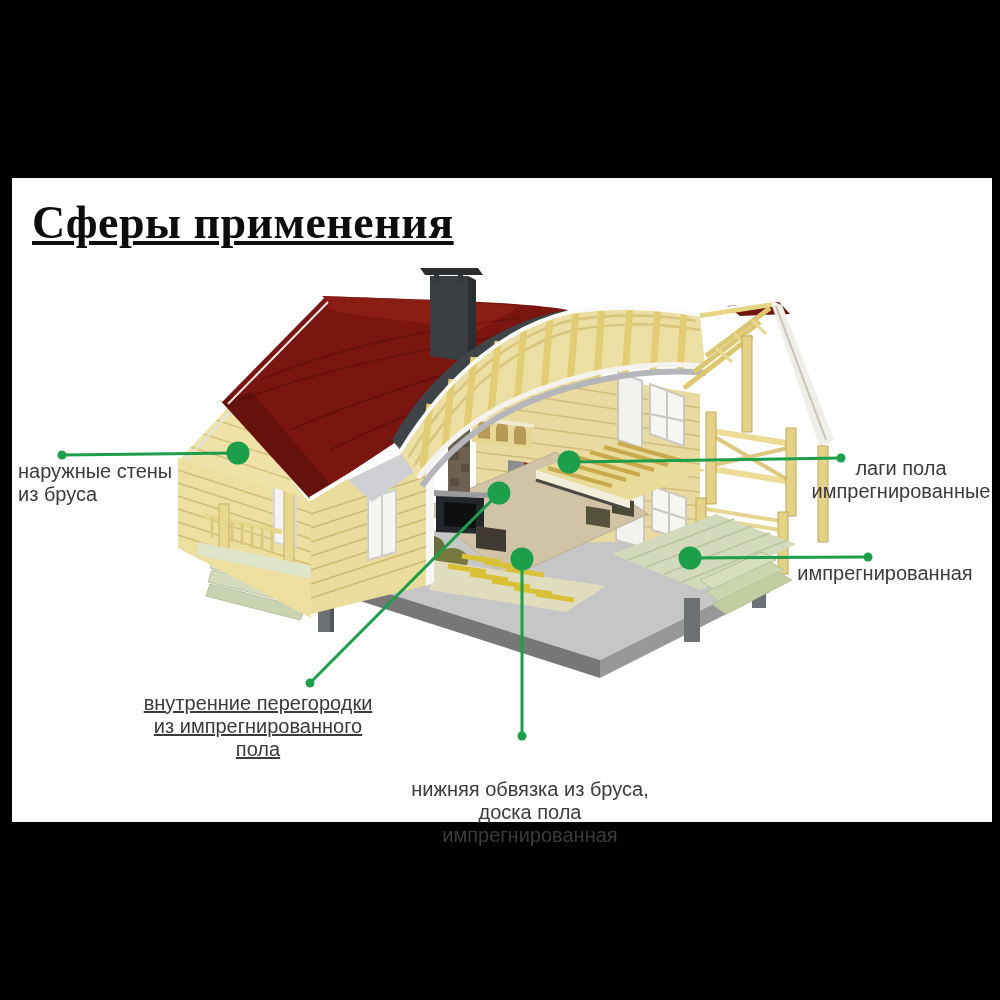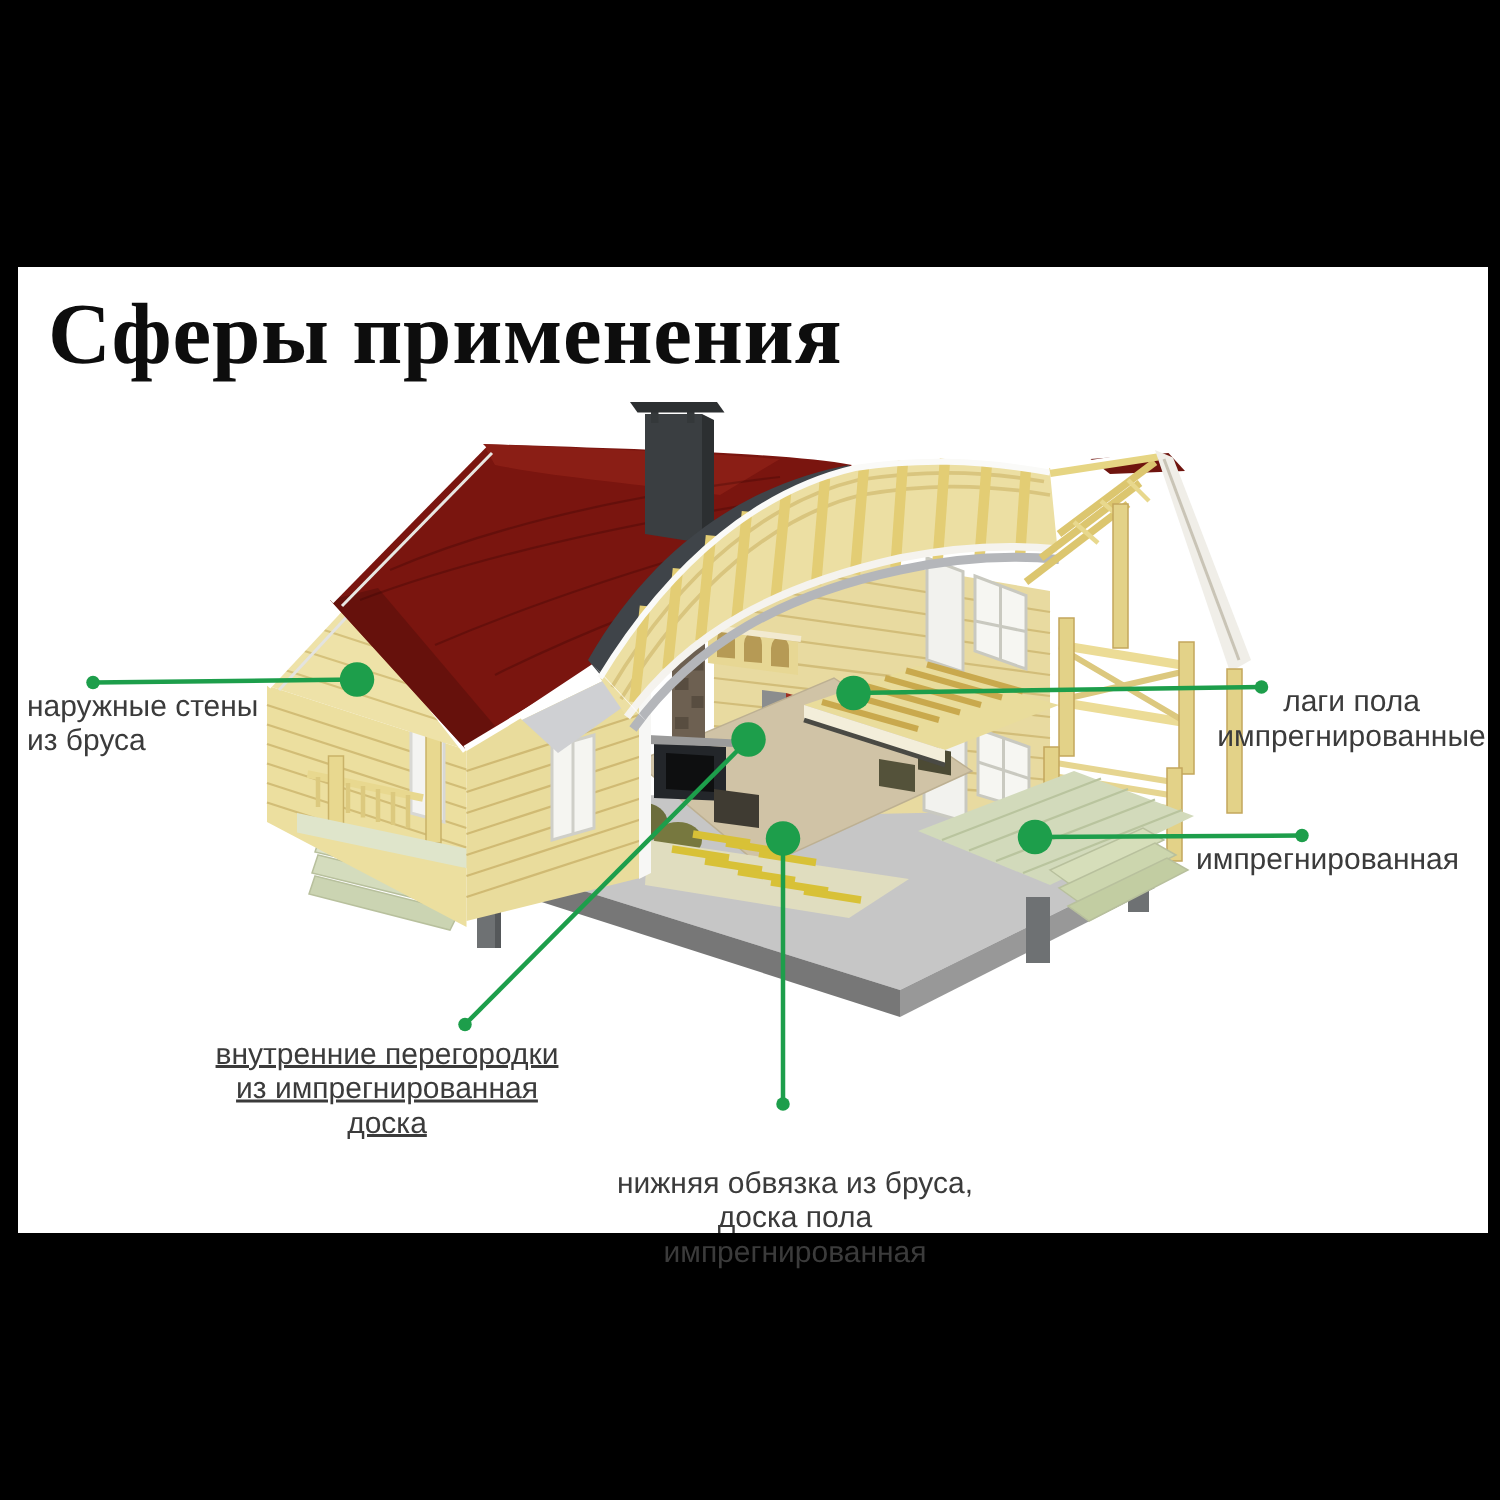--- a/index.html
+++ b/index.html
@@ -1,20 +1,20 @@
 <!DOCTYPE html>
 <html style="--c-letterbox: #000000; --c-canvas: #ffffff; --c-title: #0d0d0d; --c-label_text: #3b3b3b; --c-annotation_green: #1d9e4b; --c-roof_red: #7a150f; --c-wood_light: #ecdfa3; --c-terrace_green: #d2dabb; --c-foundation_gray: #8c8c8c; --c-interior_red: #a03224;"><head>
 <meta charset="utf-8">
 <style>
   html,body{margin:0;padding:0;background:#000;}
   .stage{position:relative;width:1000px;height:1000px;background:var(--c-letterbox,#000);overflow:hidden;
          font-family:"Liberation Sans", sans-serif;}
   .canvas{position:absolute;left:12px;top:178px;width:980px;height:644px;background:var(--c-canvas,#fff);}
   .page-title{position:absolute;left:32px;top:199px;font-family:"Liberation Serif", serif;
-              font-weight:bold;font-size:58px;line-height:48px;color:var(--c-title,#0d0d0d);letter-spacing:.5px;white-space:nowrap;}
+              font-weight:bold;font-size:46px;line-height:48px;color:var(--c-title,#0d0d0d);letter-spacing:.5px;white-space:nowrap;text-decoration:underline;}
   .house-svg{position:absolute;left:0;top:0;width:1000px;height:1000px;}
   .diagram-label{position:absolute;color:var(--c-label_text,#3b3b3b);font-size:20px;line-height:23px;}
   .diagram-label span{display:block;}
   .lbl-center{text-align:center;}
   #label-outer-walls{left:18px;top:460px;width:200px;text-align:left;}
   #label-floor-joists{left:806px;top:457px;width:190px;}
   #label-terrace{left:787px;top:562px;width:196px;}
   #label-partitions{left:135px;top:692px;width:246px;text-decoration:underline;}
   #label-bottom-frame{left:400px;top:742px;width:260px;margin-top:36px;}
 </style>
@@ -320,21 +320,21 @@
   </div>
   <div class="diagram-label" id="label-outer-walls">
     <span>наружные стены</span>
     <span>из бруса</span>
   </div>
   <div class="diagram-label lbl-center" id="label-terrace">
     <span>импрегнированная</span>
   </div>
   <div class="diagram-label lbl-center" id="label-partitions">
     <span>внутренние перегородки</span>
-    <span>из импрегнированная</span>
-    <span>доска</span>
+    <span>из импрегнированного</span>
+    <span>пола</span>
   </div>
   <div class="diagram-label lbl-center" id="label-bottom-frame">
     <span>нижняя обвязка из бруса,</span>
     <span>доска пола</span>
     <span>импрегнированная</span>
   </div>
 </div>
 
 </body></html>

